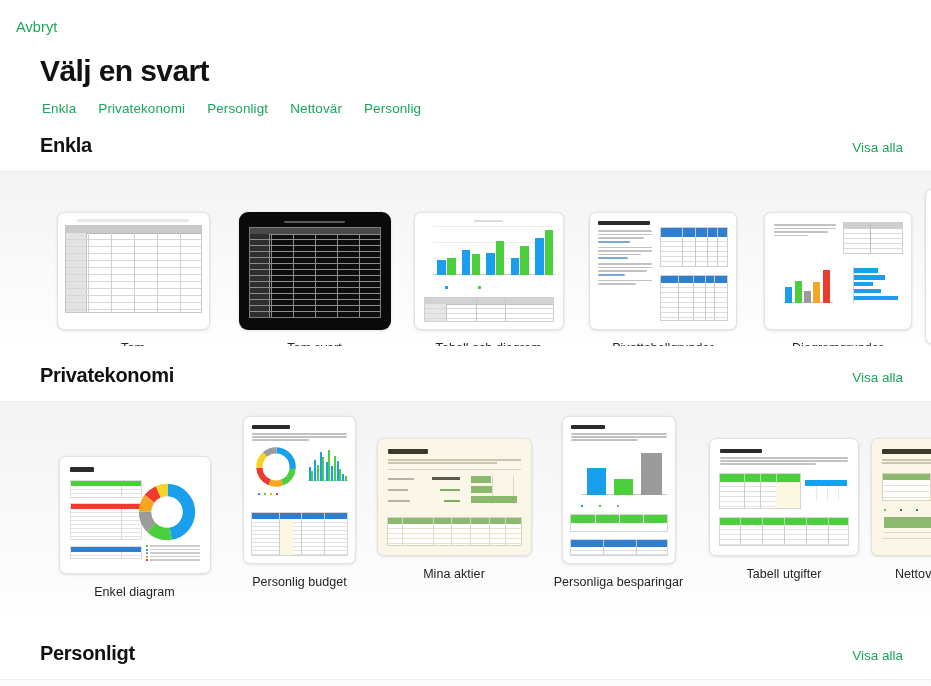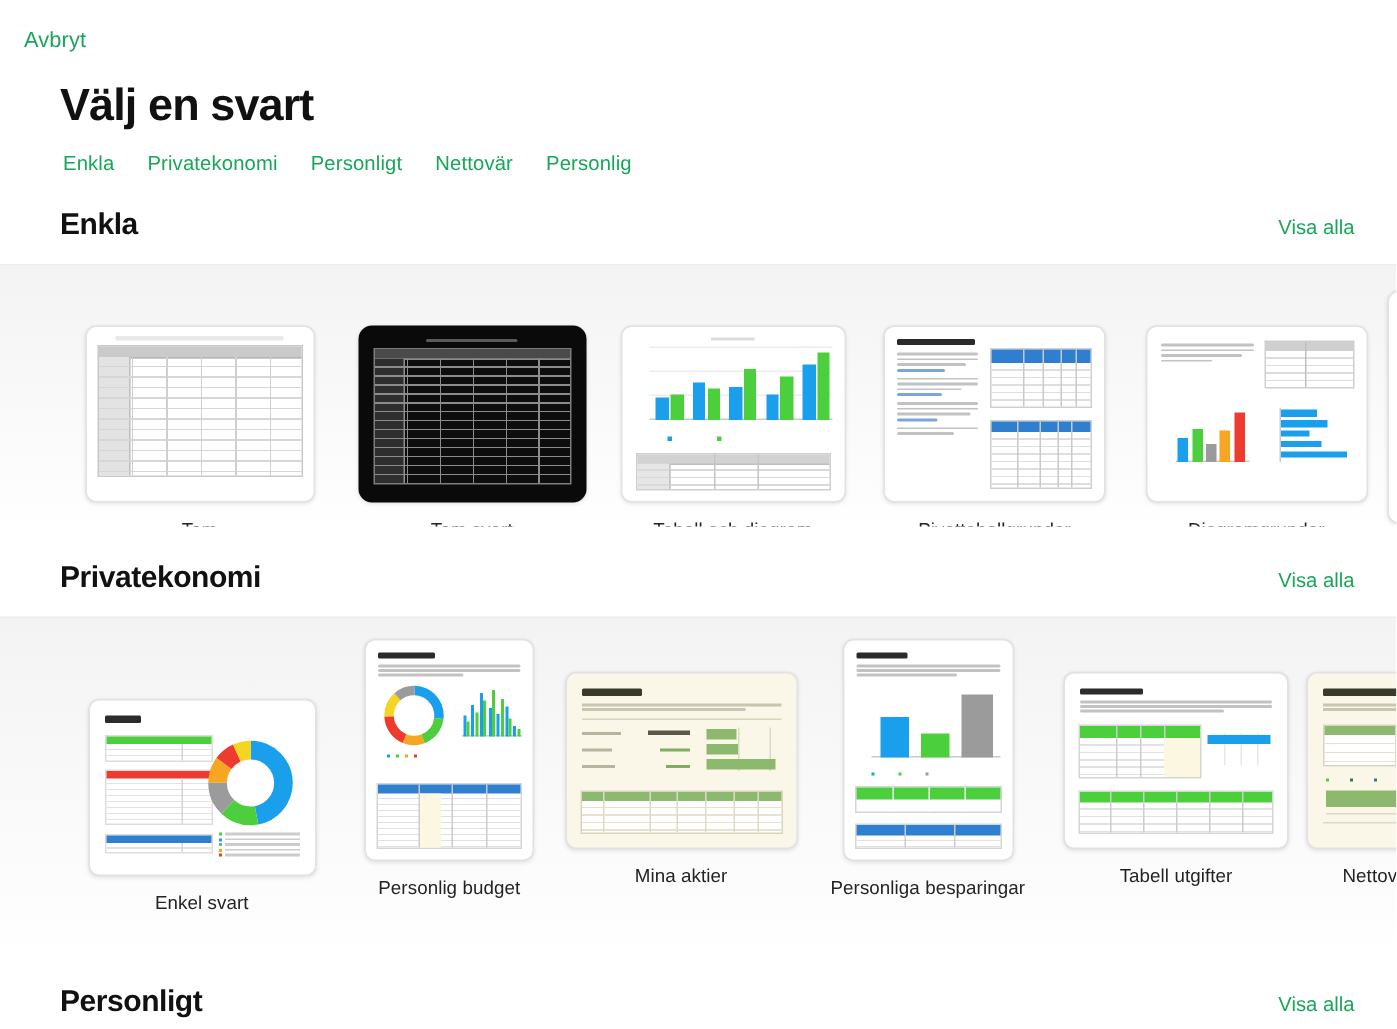--- a/index.html
+++ b/index.html
@@ -30,21 +30,21 @@
     letter-spacing:.1px;
   }
 
   
   .section{position:relative;}
   .section-head{
     display:flex;align-items:baseline;justify-content:space-between;
     padding:18px 28px 0 40px;
   }
   .section-title{font-size:20px;font-weight:bold;color:#111;letter-spacing:-.3px;}
-  .see-all{font-size:13.5px;color:#1aa65a;cursor:pointer;margin-top:10px;}
+  .see-all{font-size:13.5px;color:#1aa65a;cursor:pointer;}
 
   .row-band{
     position:relative;margin-top:14px;
     background:linear-gradient(180deg,#f3f3f3 0%,#f8f8f8 40%,#fdfdfd 88%,#ffffff 100%);
     border-top:1px solid #ececec;
     overflow:hidden;
   }
   .row-band.plain{background:linear-gradient(180deg,#fbfbfb 0%,#ffffff 60%);border-top:1px solid #efefef;}
   .row-strip{display:flex;align-items:flex-end;gap:0;padding:0 0 0 0;}
 
@@ -332,21 +332,21 @@
                     <span style="width:2px;height:2px;background:#f5a623;display:inline-block;"></span>
                     <span style="flex:1;height:1.5px;background:#ccc;"></span>
                   </div>
                 <div style="display:flex;align-items:center;gap:2px;">
                     <span style="width:2px;height:2px;background:#ef3b2d;display:inline-block;"></span>
                     <span style="flex:1;height:1.5px;background:#ccc;"></span>
                   </div>
               </div>
             </div>
           </div>
-          <div class="tlabel">Enkel svart</div>
+          <div class="tlabel">Enkel diagram</div>
         </div>
 
         <div class="tile" style="width:137px;">
           <div class="thumb" style="width:113px;height:148px;">
             <div class="sheet" style="padding:7px;box-sizing:border-box;">
               <div class="thead" style="position:absolute;left:8px;width:38px;top:8px;height:4px;"></div>
               <div style="position:absolute;left:8px;right:8px;top:16px;">
                 <div class="tline" style="margin-bottom:1.5px;"></div>
                 <div class="tline" style="margin-bottom:1.5px;"></div>
                 <div class="tline" style="width:60%;"></div>

